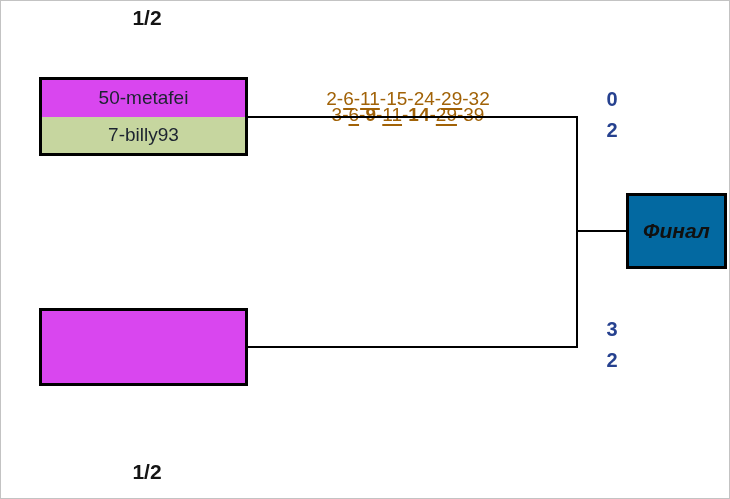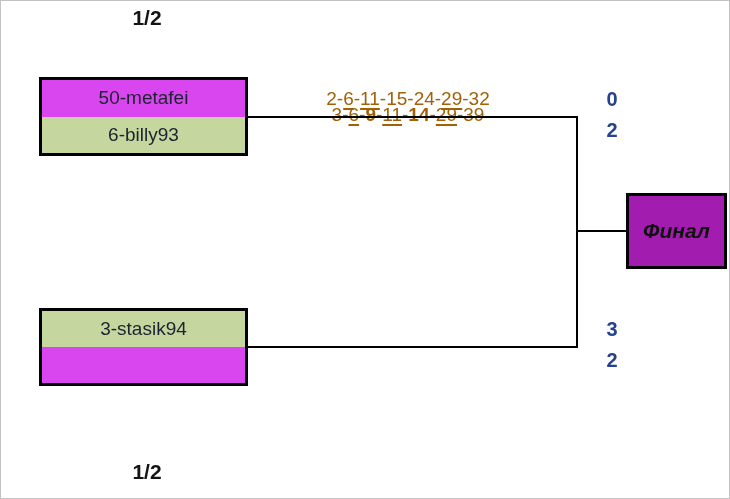--- a/index.html
+++ b/index.html
@@ -35,39 +35,38 @@
     position:absolute;left:596px;width:30px;text-align:center;
     font-size:20px;font-weight:bold;color:#26418f;line-height:24px;
   }
   .bline{position:absolute;background:#000;}
   .bline.h1{left:247px;top:115px;width:330px;height:2px;}
   .bline.h2{left:247px;top:345px;width:330px;height:2px;}
   .bline.v{left:575px;top:115px;width:2px;height:232px;}
   .bline.conn{left:577px;top:229px;width:48px;height:2px;}
   .final-box{
     position:absolute;left:625px;top:192px;width:101px;height:76px;
-    background:#a21caf;border:3px solid #000;box-sizing:border-box;
+    background:#0369a1;border:3px solid #000;box-sizing:border-box;
     display:flex;align-items:center;justify-content:center;
     font-size:21px;font-weight:bold;font-style:italic;color:#101010;
   }
 </style>
 </head>
 <body>
 
 <div class="stage">
 
   <div class="round-label top">1/2</div>
 
   <div class="match-box match1">
     <div class="player-row">50-metafei</div>
-    <div class="player-row green">6-billy93</div>
+    <div class="player-row green">7-billy93</div>
   </div>
 
   <div class="match-box match2">
-    <div class="player-row green">3-stasik94</div>
   </div>
 
   <div class="seq" style="top:86px"><span>2</span>-<span class="u">6</span>-<span class="u">11</span>-<span>15</span>-<span>24</span>-<span class="u">29</span>-<span>32</span></div>
   <div class="seq" style="top:102px"><span>3</span>-<span class="u">6</span>-<span class="b">9</span>-<span class="u">11</span>-<span class="b">14</span>-<span class="u">29</span>-<span>39</span></div>
 
   <div class="score" style="top:86px">0</div>
   <div class="score" style="top:117px">2</div>
   <div class="score" style="top:316px">3</div>
   <div class="score" style="top:347px">2</div>
 

